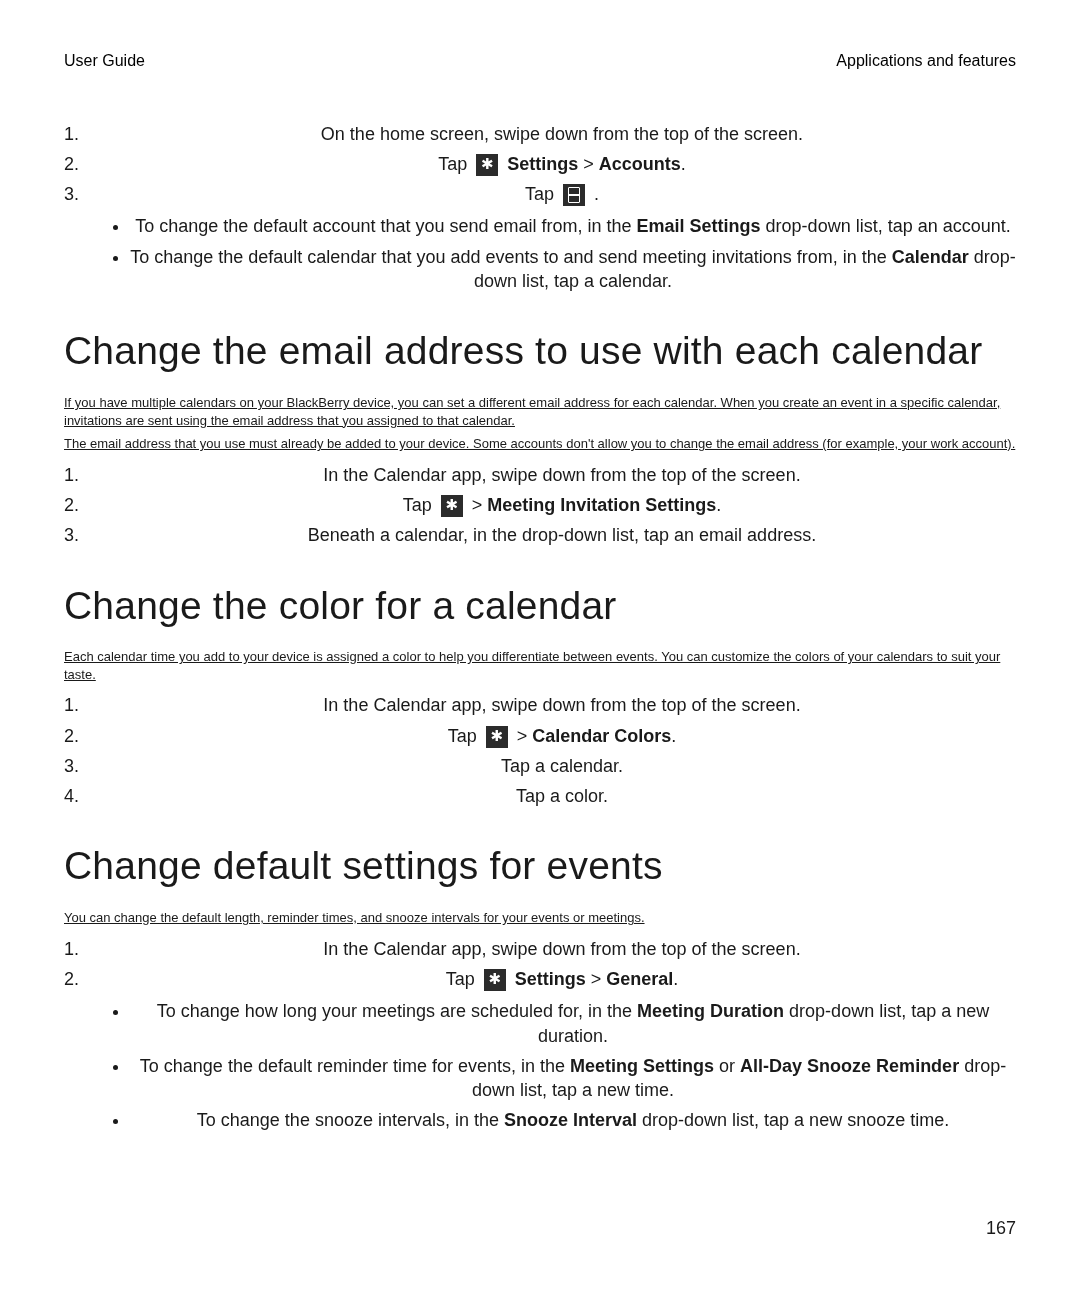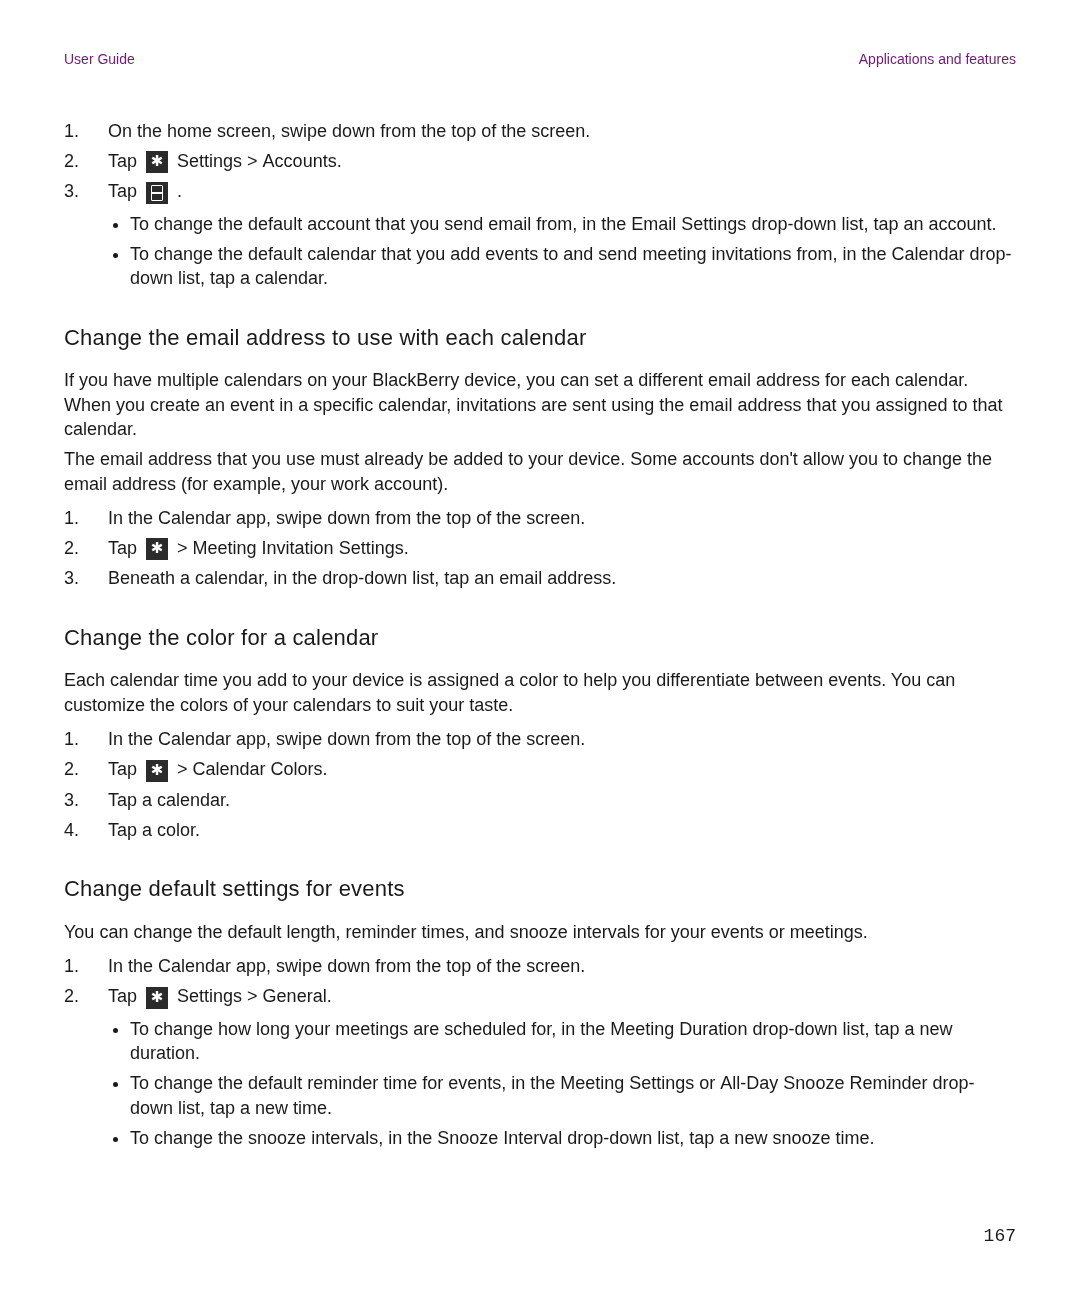--- a/index.html
+++ b/index.html
@@ -12,53 +12,54 @@
     height:1296px;
     background:#fff;
     position:relative;
     padding:50px 64px 0 64px;
     font-size:18px;
     line-height:1.35;
   }
   .header-row {
     display:flex;
     justify-content:space-between;
-    font-size:14px;
-    color:#701a75;
+    font-size:16px;
+    color:#000000;
     margin-bottom:50px;
   }
   .page-number {
     position:absolute;
-    bottom:48px;
+    bottom:56px;
     right:64px;
     font-size:18px;
     color:#1a1a1a;
-    font-family:Liberation Mono, monospace;
   }
   h2 {
     font-weight:300;
-    font-size:22px;
+    font-size:39px;
     margin:32px 0 16px 0;
     letter-spacing:0.2px;
   }
   p.body {
     margin:6px 0;
-    font-size:18px;
+    font-size:13px;
+    text-decoration:underline;
   }
   ol.steps {
     list-style:none;
     padding:0;
     margin:10px 0 0 0;
     counter-reset: step;
   }
   ol.steps > li {
     counter-increment: step;
     position:relative;
     padding-left:44px;
     margin:6px 0;
+    text-align:center;
   }
   ol.steps > li::before {
     content: counter(step) ".";
     position:absolute;
     left:0;
     top:0;
     font-size:18px;
   }
   ul.bullets {
     list-style:disc;
@@ -94,21 +95,21 @@
     border-radius:1px;
   }
   .defaults-icon::after{
     content:"";
     position:absolute;
     bottom:3px; left:5px;
     width:10px; height:7px;
     border:1px solid #fff;
     border-radius:1px;
   }
-  strong.b { font-weight:400; }
+  strong.b { font-weight:700; }
 </style>
 </head>
 <body>
 
 <div class="header-row">
   <span>User Guide</span>
   <span>Applications and features</span>
 </div>
 
 <ol class="steps">

